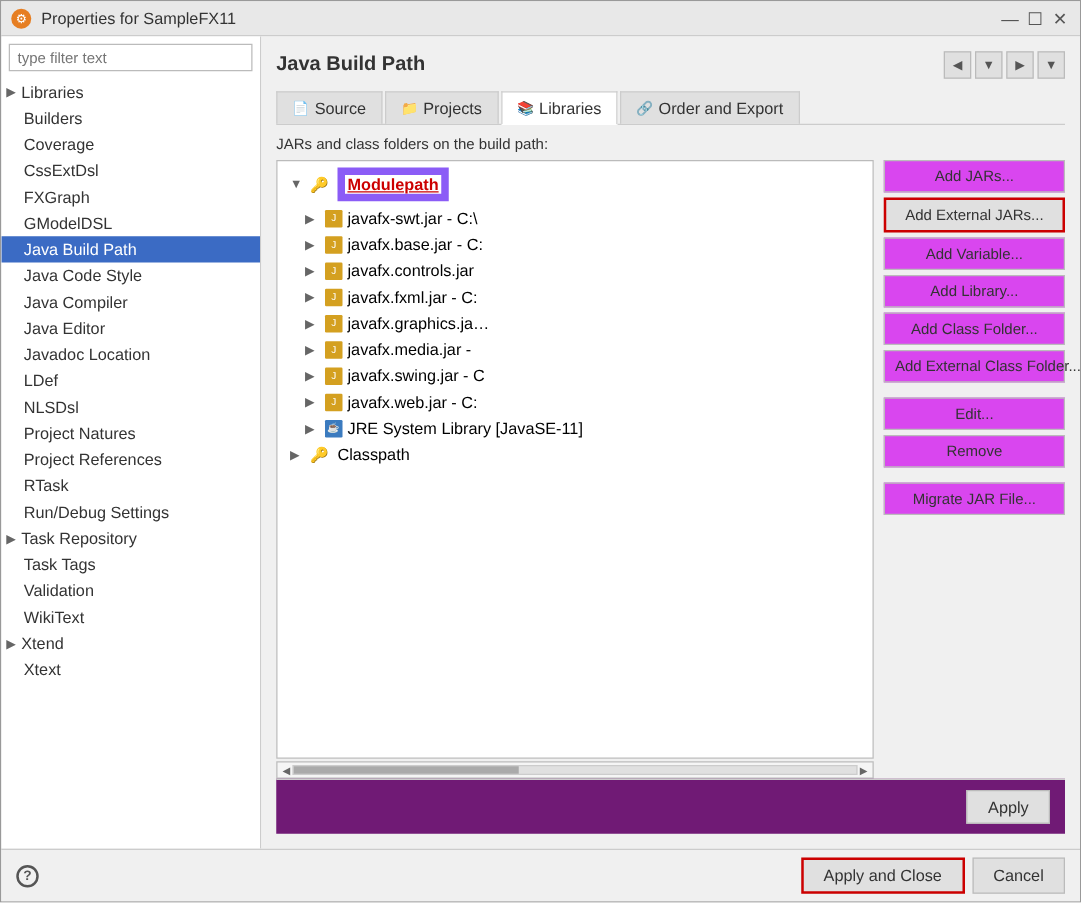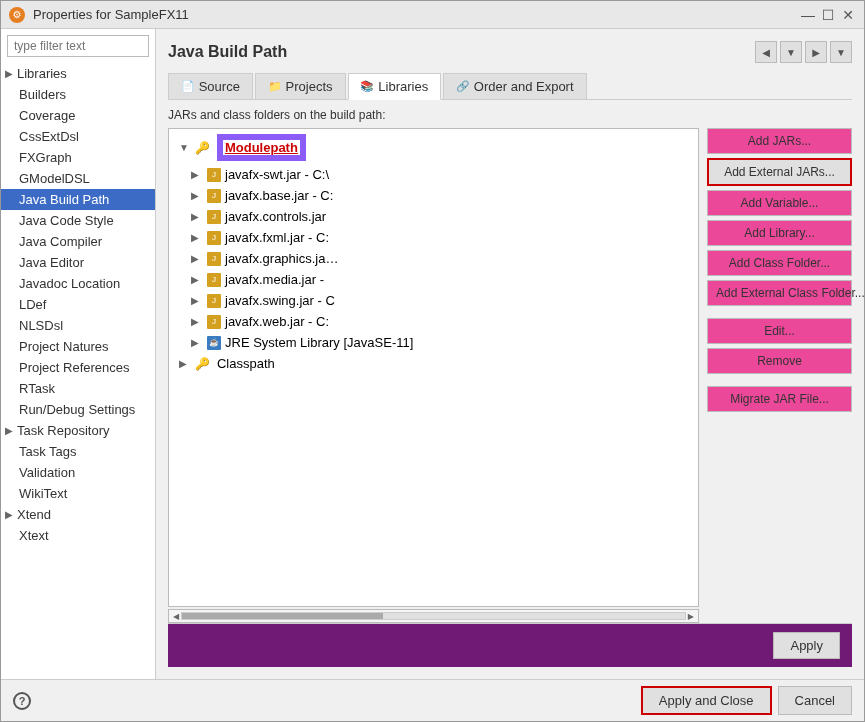--- a/index.html
+++ b/index.html
@@ -12,21 +12,21 @@
     .titlebar-icon { width: 16px; height: 16px; background: #e67e22; border-radius: 50%; margin-right: 8px; display: flex; align-items: center; justify-content: center; }
     .titlebar-icon::after { content: '⚙'; color: white; font-size: 10px; }
     .titlebar-title { flex: 1; font-size: 13px; color: #333; }
     .titlebar-buttons { display: flex; gap: 4px; }
     .titlebar-btn { width: 16px; height: 16px; background: none; border: none; cursor: pointer; font-size: 14px; color: #555; display: flex; align-items: center; justify-content: center; }
 
     
     .main-content { display: flex; flex: 1; overflow: hidden; }
 
     
-    .sidebar { width: 155px; background: #fff; border-right: 1px solid #ccc; display: flex; flex-direction: column; flex-shrink: 0; }
+    .sidebar { width: 208px; background: #fff; border-right: 1px solid #ccc; display: flex; flex-direction: column; flex-shrink: 0; }
     .filter-input { margin: 6px; padding: 3px 6px; border: 1px solid #bbb; background: #fff; font-size: 12px; color: #aaa; }
     .sidebar-tree { flex: 1; overflow-y: auto; padding: 0; }
     .sidebar-item { padding: 3px 8px 3px 16px; cursor: pointer; color: #333; user-select: none; display: flex; align-items: center; }
     .sidebar-item.selected { background: #3b6bc4; color: #fff; }
     .sidebar-item.has-arrow { padding-left: 4px; }
     .sidebar-arrow { width: 12px; display: inline-block; font-size: 10px; color: #666; }
     .sidebar-item-indent { padding-left: 18px; }
 
     
     .right-panel { flex: 1; display: flex; flex-direction: column; background: #f0f0f0; padding: 12px; }
@@ -52,21 +52,21 @@
     .tree-container { flex: 1; border: 1px solid #bbb; background: #fff; overflow-y: auto; padding: 2px; }
     .tree-item { padding: 3px 4px 3px 8px; cursor: pointer; display: flex; align-items: center; gap: 4px; user-select: none; }
     .tree-item .expand-arrow { font-size: 10px; color: #666; width: 12px; }
     .tree-icon { width: 14px; height: 14px; background: #e67e22; border-radius: 1px; display: inline-flex; align-items: center; justify-content: center; font-size: 8px; color: #fff; flex-shrink: 0; }
     .tree-icon.jar { background: #d4a020; }
     .tree-indent { padding-left: 20px; }
     .modulepath-label { color: #cc0000; font-weight: bold; text-decoration: underline; border: 6px solid #8b5cf6; padding: 0 2px; }
 
     
     .action-buttons { display: flex; flex-direction: column; gap: 4px; width: 145px; flex-shrink: 0; }
-    .action-btn { padding: 5px 8px; background: #ec4899; border: 1px solid #bbb; cursor: pointer; font-size: 12px; color: #333; text-align: center; white-space: nowrap; }
+    .action-btn { padding: 5px 8px; background: #d946ef; border: 1px solid #bbb; cursor: pointer; font-size: 12px; color: #333; text-align: center; white-space: nowrap; }
     .action-btn:disabled { color: #aaa; cursor: default; }
     .action-btn.highlighted { border: 2px solid #cc0000; background: #e0e0e0; }
 
     
     .scrollbar-row { margin-top: 2px; height: 14px; border: 1px solid #bbb; background: #f5f5f5; display: flex; align-items: center; padding: 0 2px; }
     .scrollbar-track { flex: 1; height: 8px; background: #e0e0e0; border: 1px solid #ccc; position: relative; }
     .scrollbar-thumb { position: absolute; left: 0; top: 0; width: 40%; height: 100%; background: #aaa; }
     .scroll-arrow { font-size: 8px; color: #666; cursor: pointer; padding: 0 2px; }
 
     

